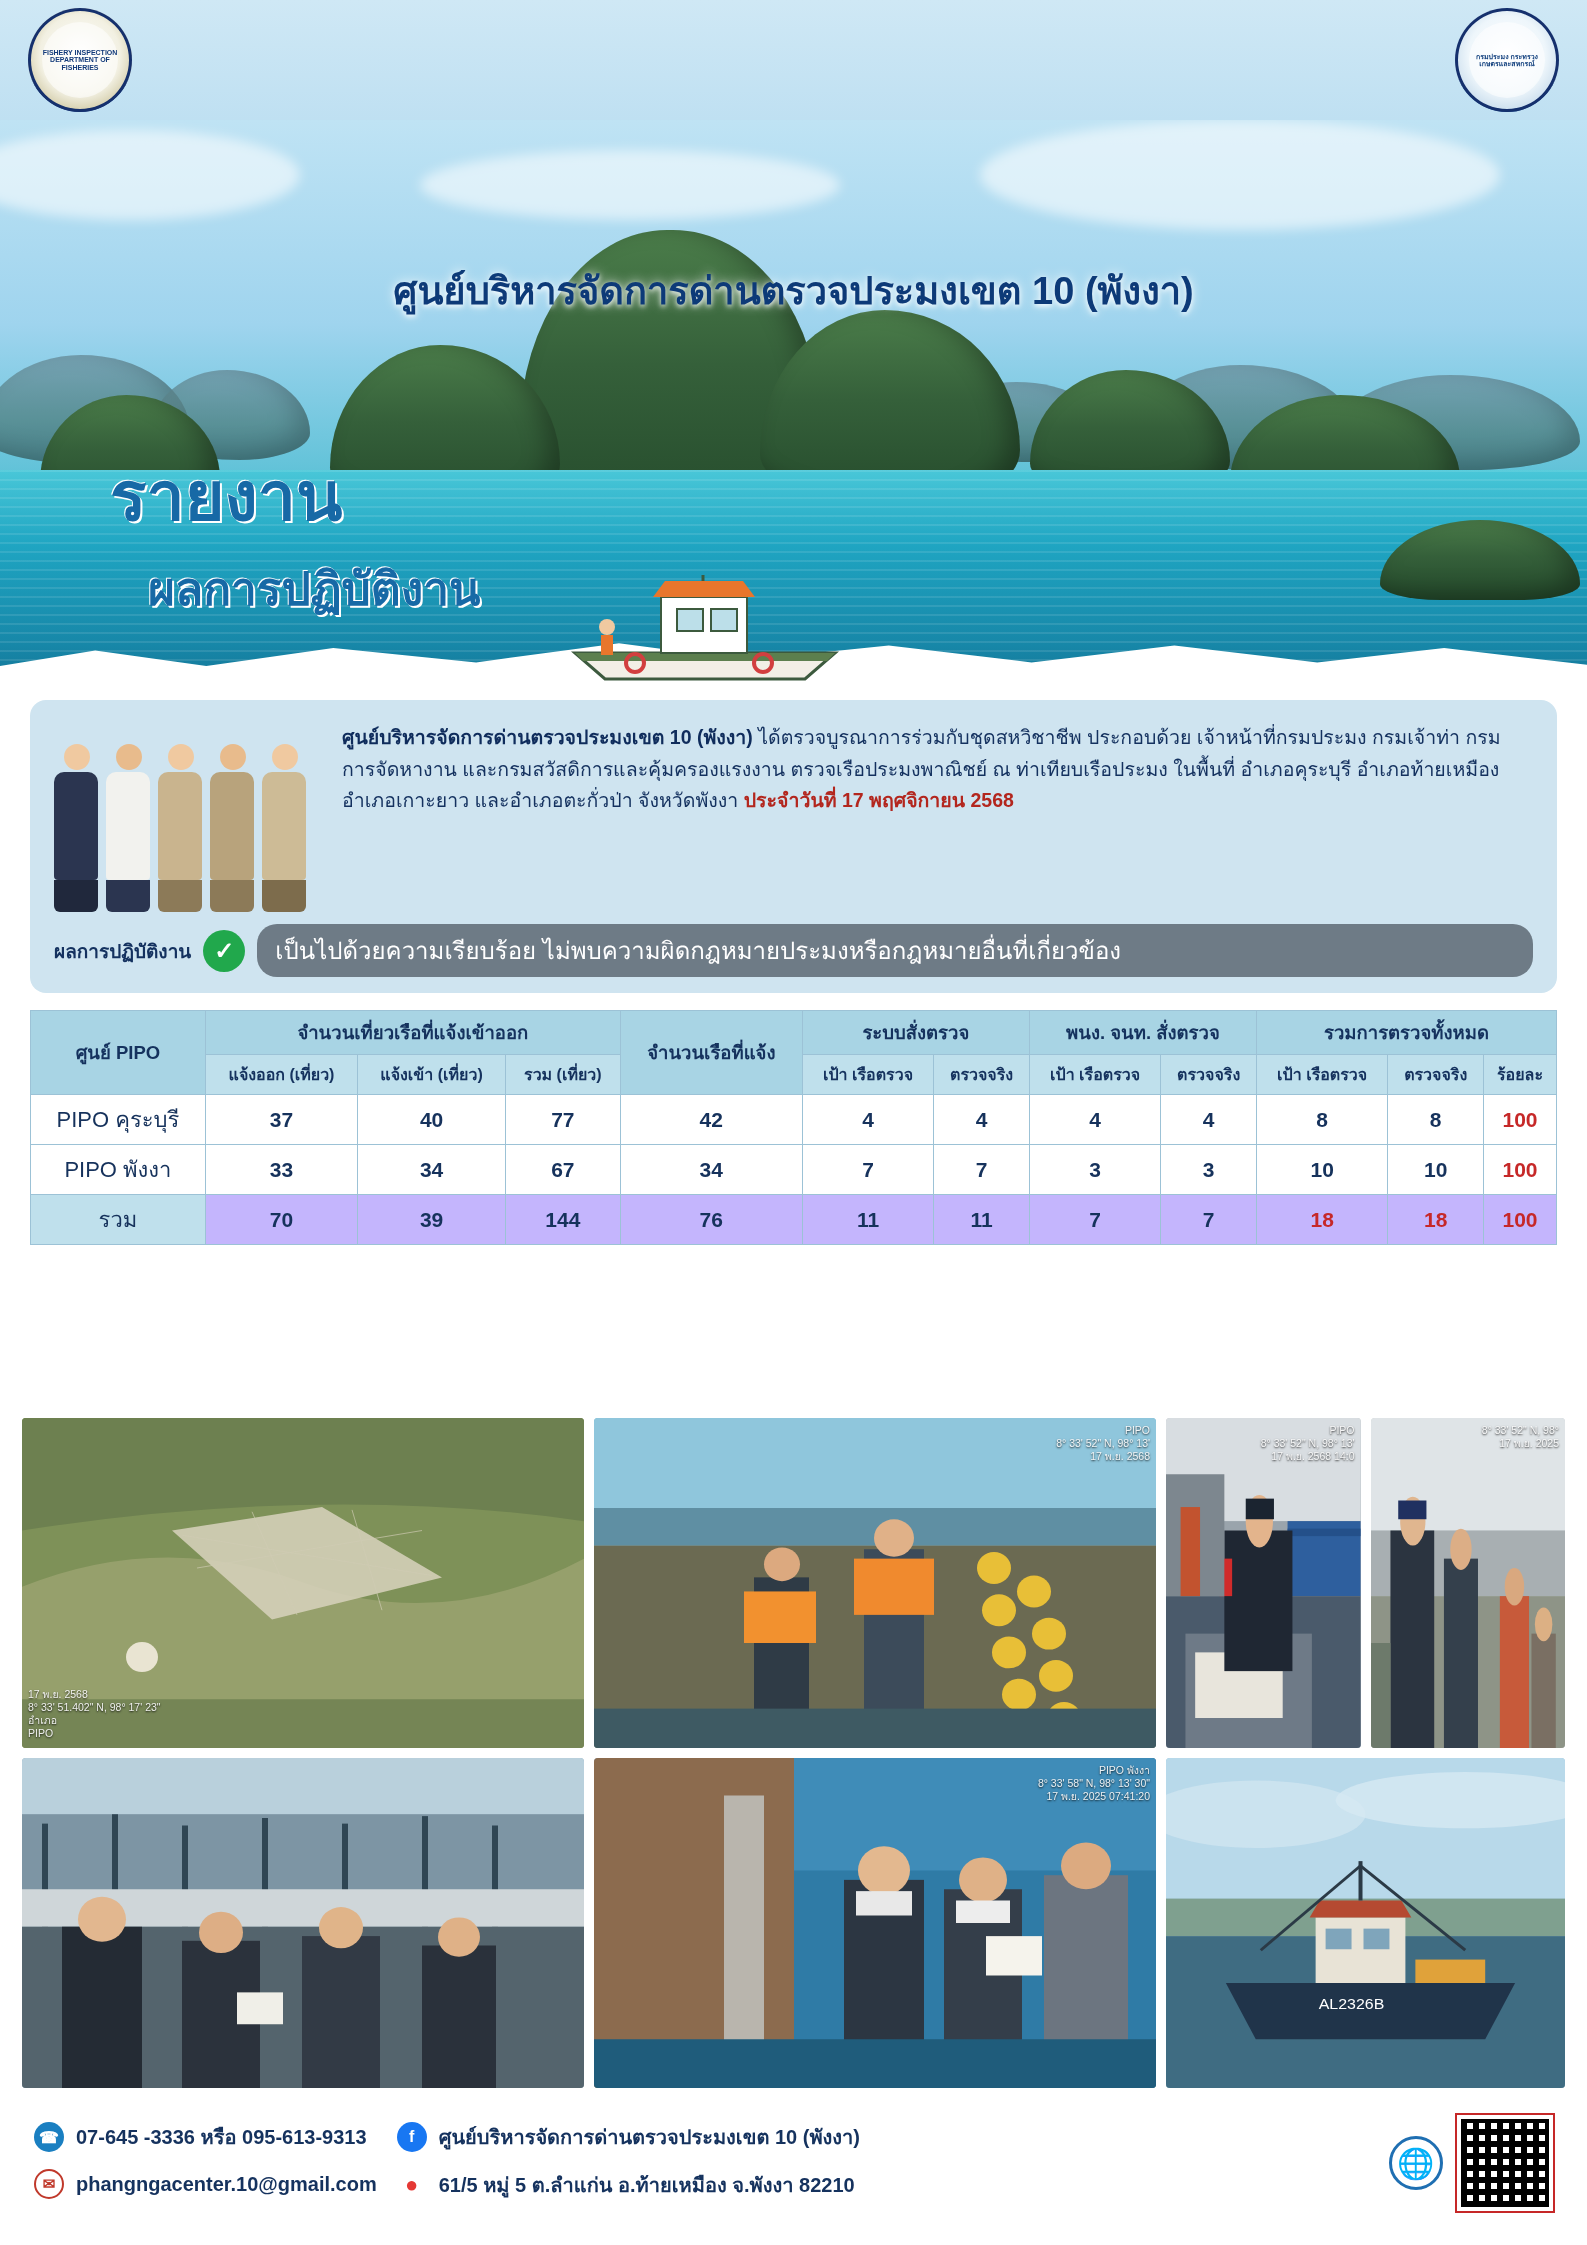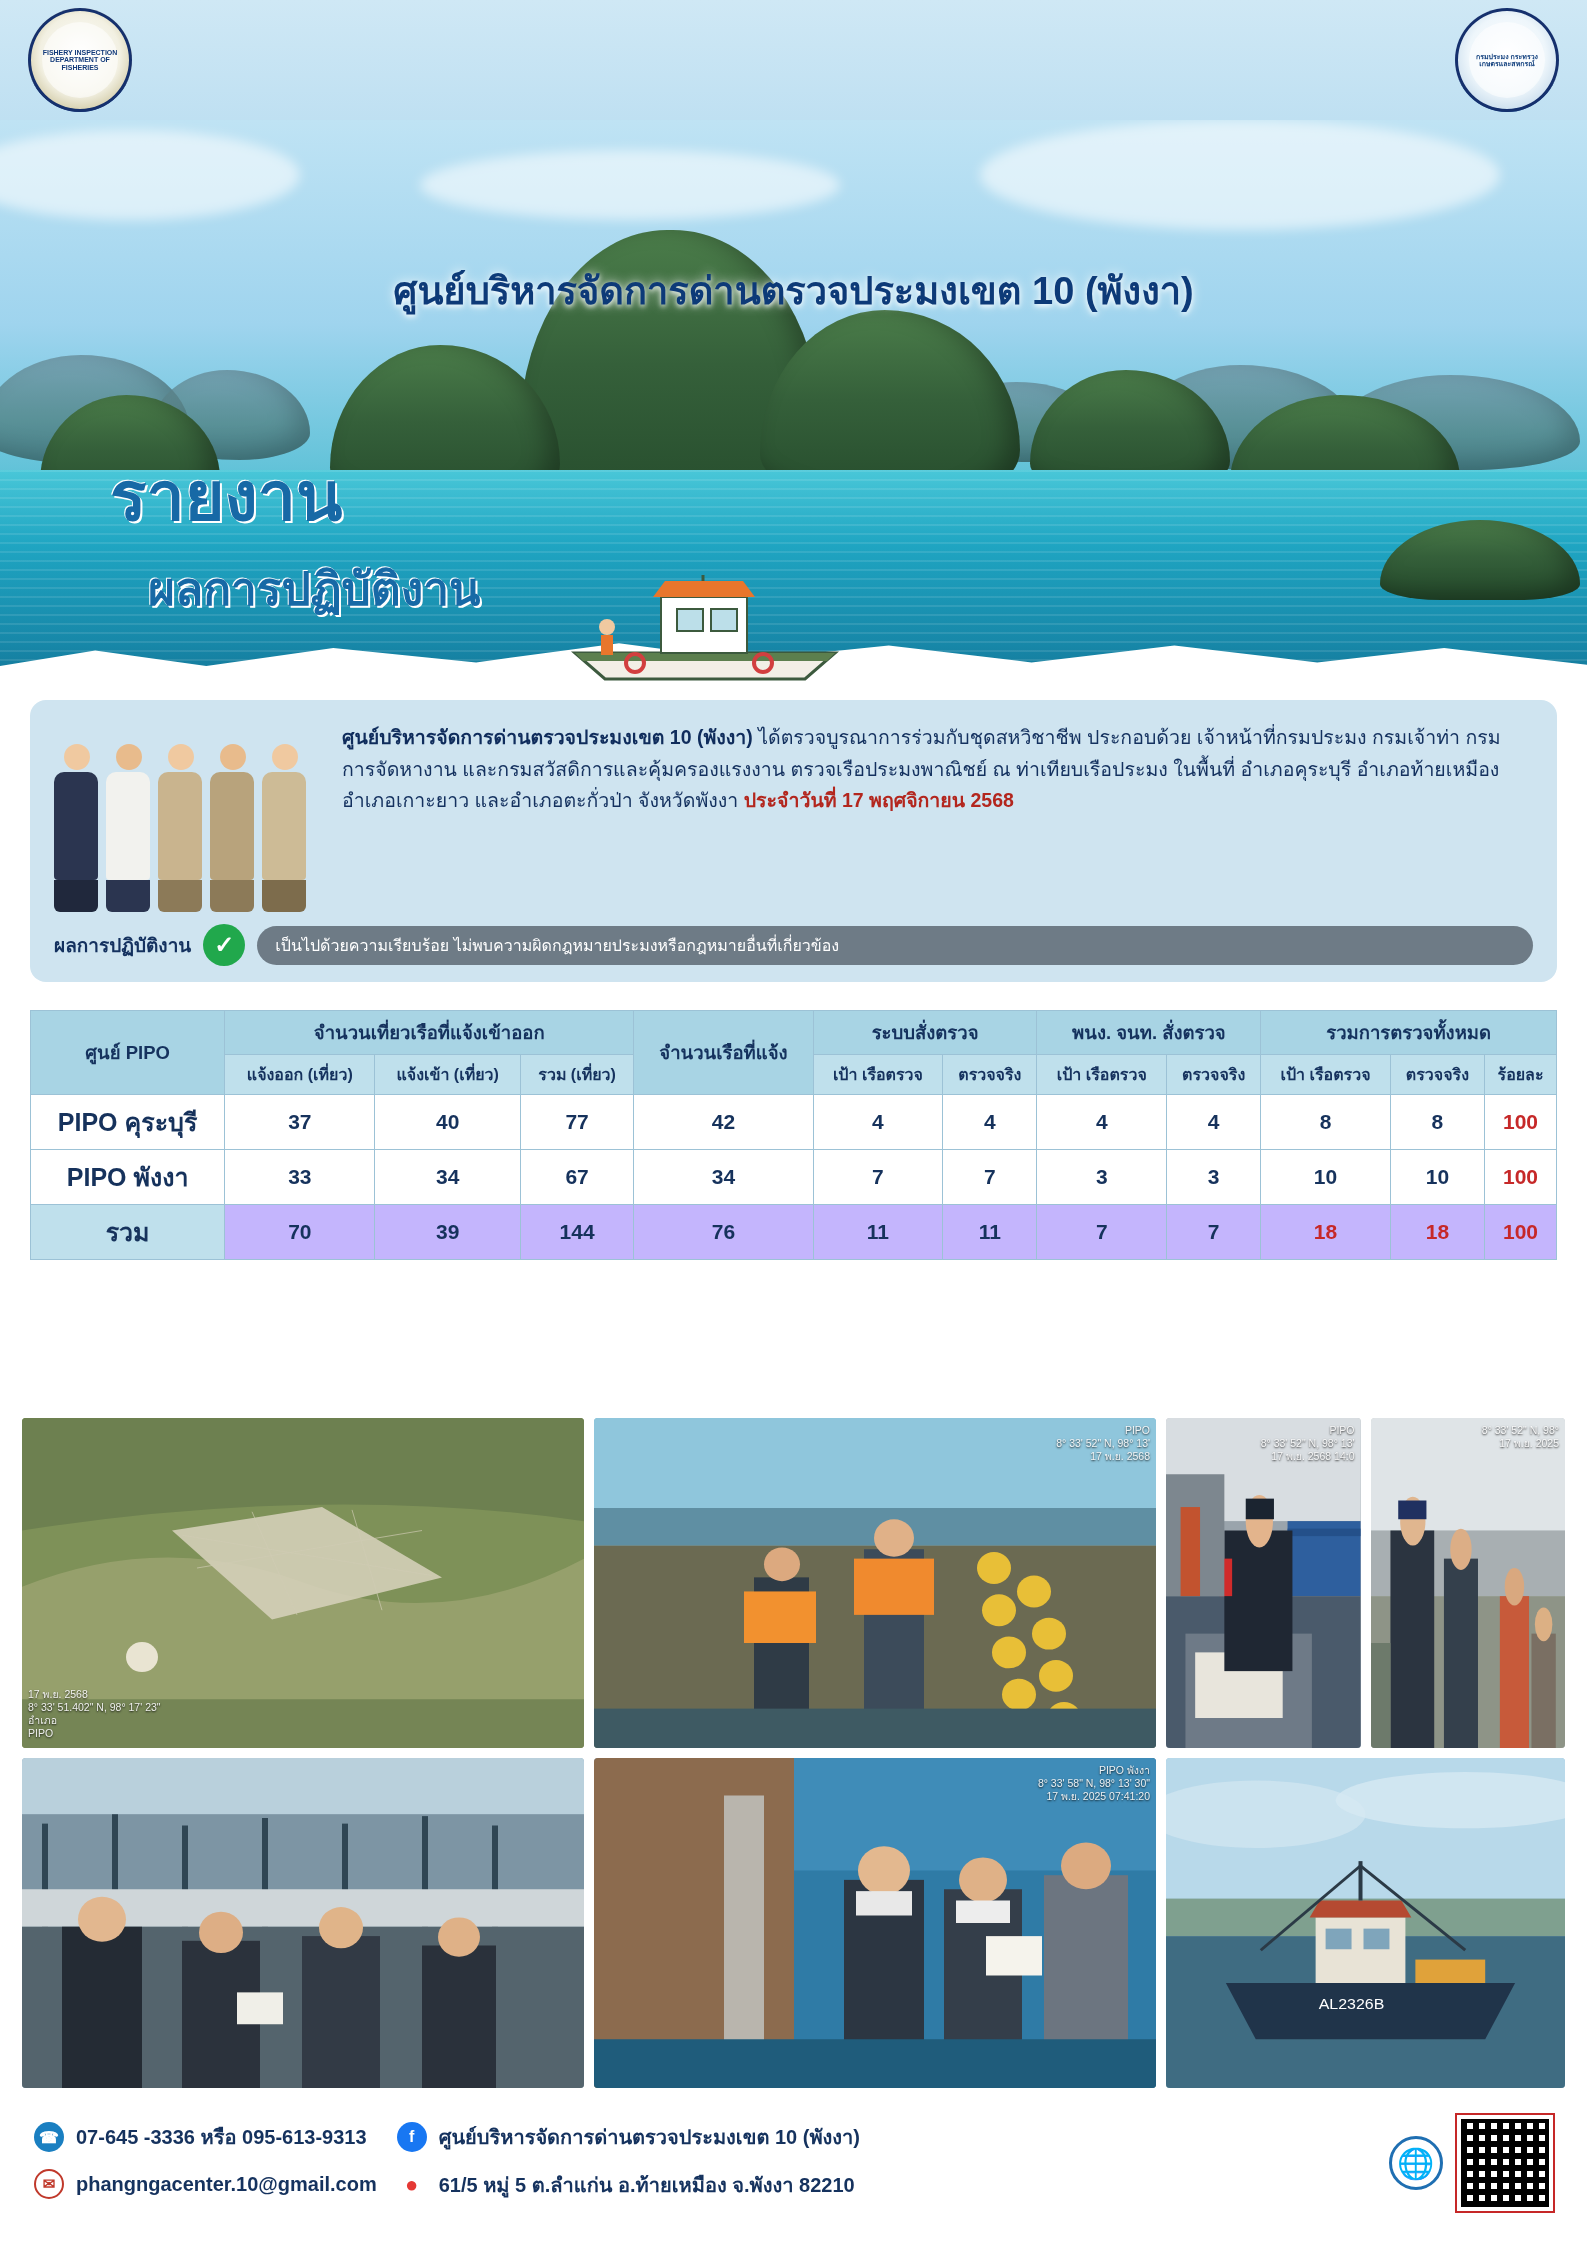--- a/index.html
+++ b/index.html
@@ -170,21 +170,21 @@
     width: 42px; height: 42px; border-radius: 50%;
     background: #21a84c; color: #fff;
     display: flex; align-items: center; justify-content: center;
     font-size: 24px; font-weight: bold;
     flex: none;
   }
   .result-pill {
     flex: 1;
     background: #6e7b86;
     color: #ffffff;
-    font-size: 16px;
+    font-size: 24px;
     border-radius: 20px;
     padding: 7px 18px;
   }
 
   
   .table-wrap {
     position: absolute;
     left: 30px; top: 1010px;
     width: 1527px;
   }
@@ -201,21 +201,21 @@
     padding: 7px 4px;
   }
   thead th {
     background: #a8d4e4;
     font-weight: bold;
     font-size: 18.5px;
     color: #15325e;
     text-align: center;
   }
   thead th.sub { background: #bfe0ec; font-size: 16px; }
-  td.rowhead { font-weight: bold; font-size: 25px; background: #ffffff; }
+  td.rowhead { font-weight: normal; font-size: 22px; background: #ffffff; }
   tbody td { font-weight: bold; font-size: 21px; }
   .pct { color: #c62828; font-weight: bold; }
   tr.total td { background: #c4b5fd; }
   tr.total td.hl { color: #c62828; }
 
   
   .photos {
     position: absolute;
     left: 22px; top: 1418px;
     width: 1543px;

